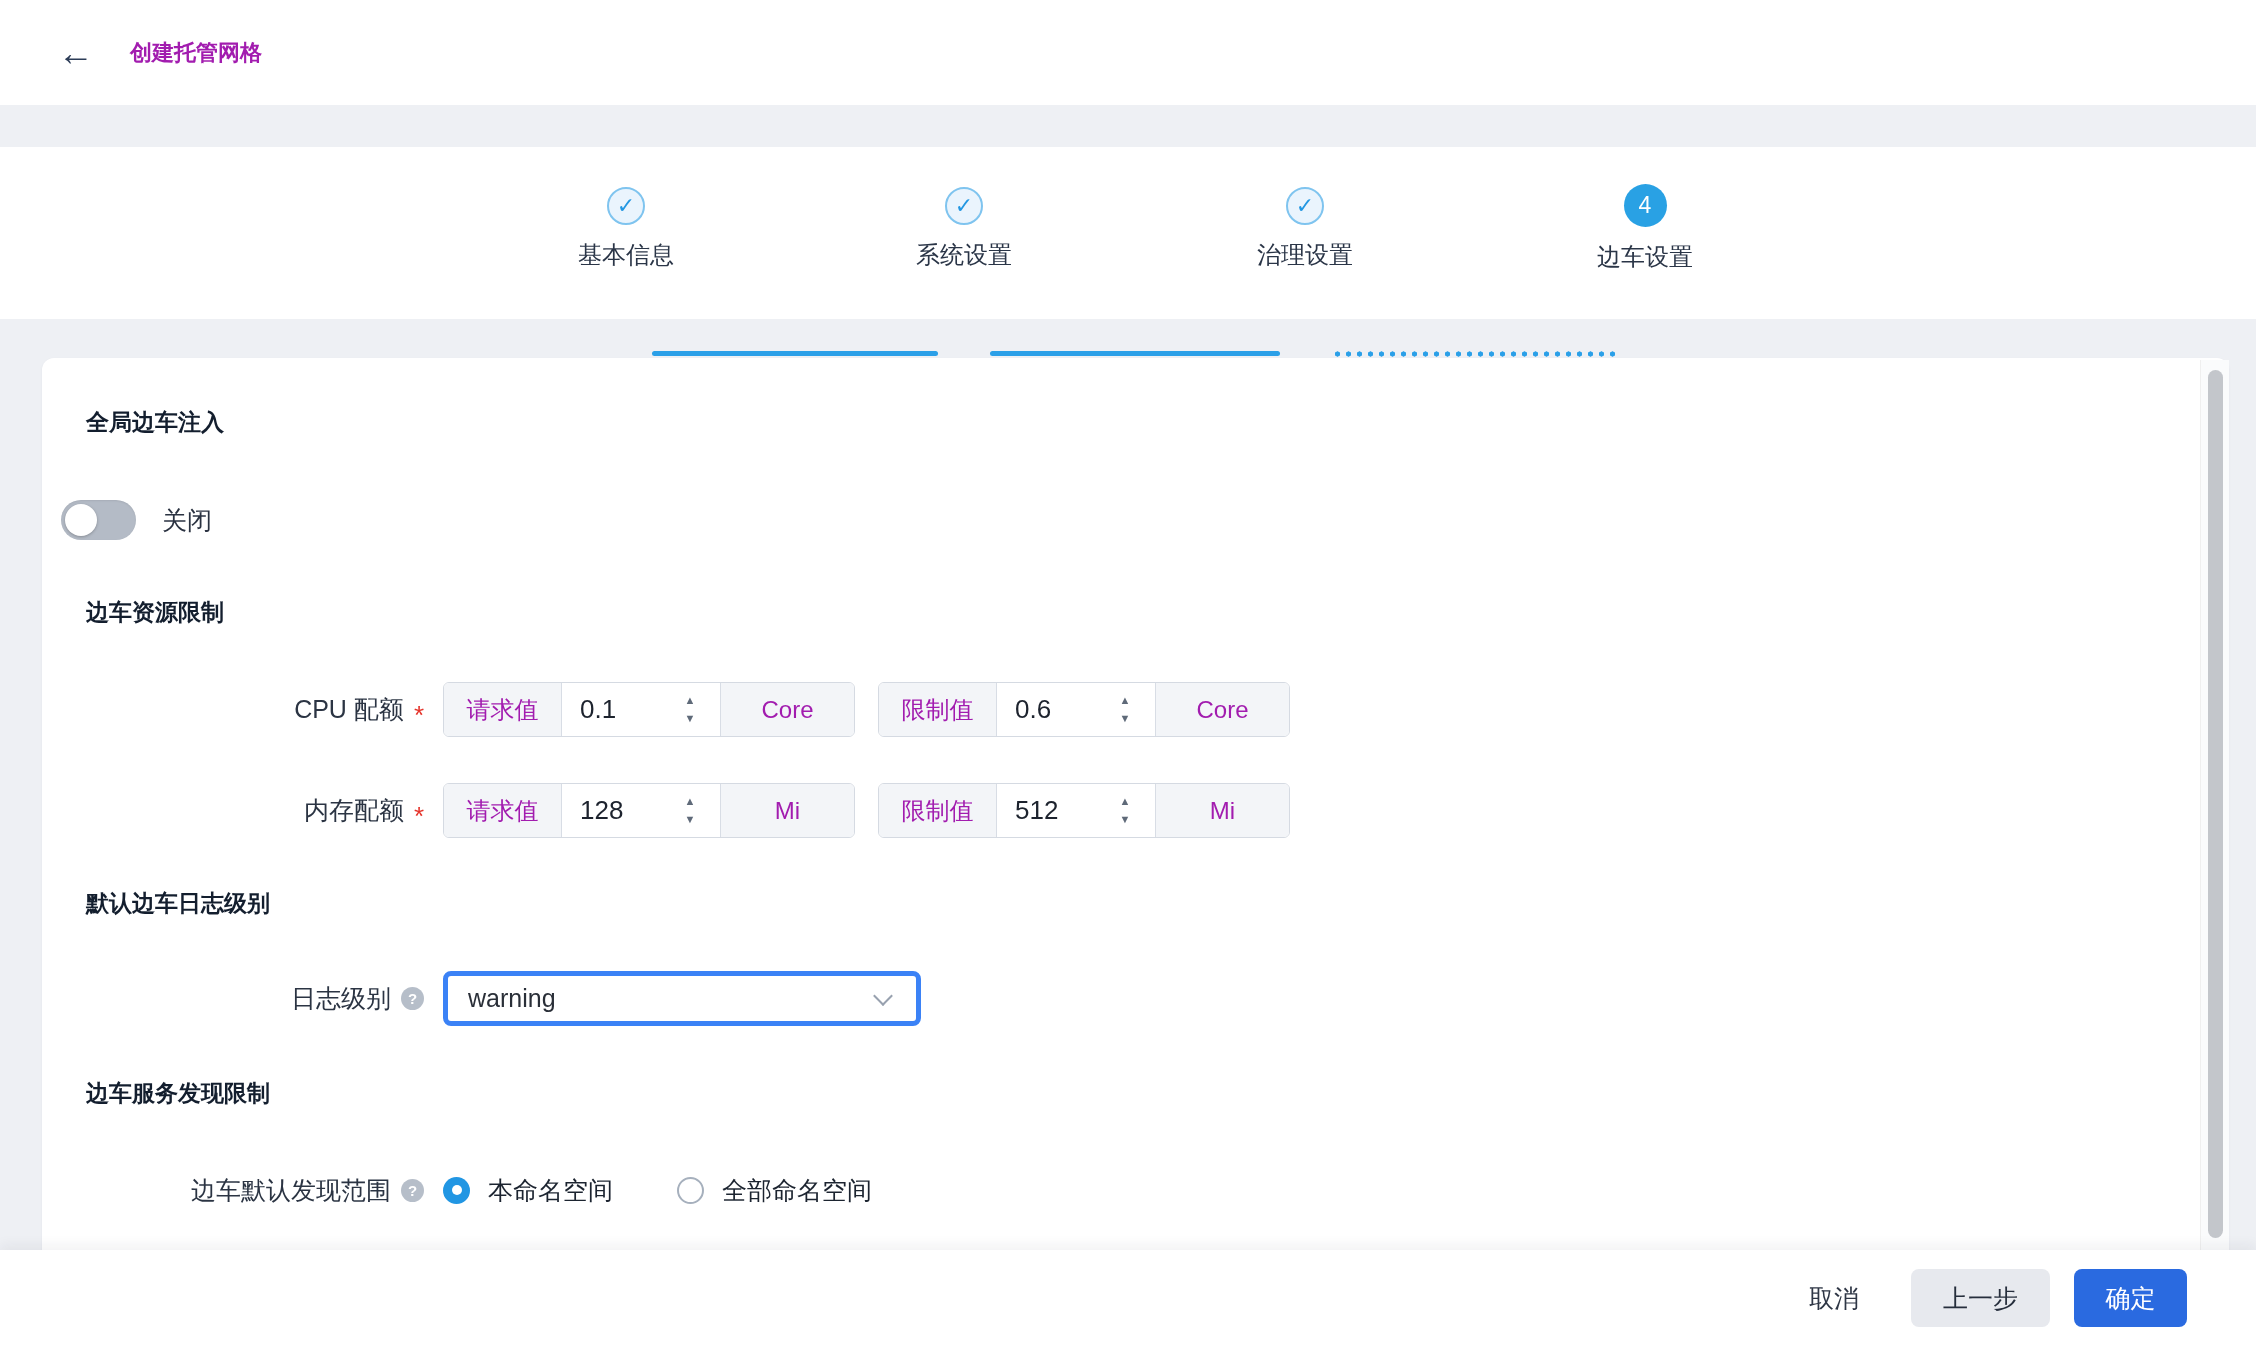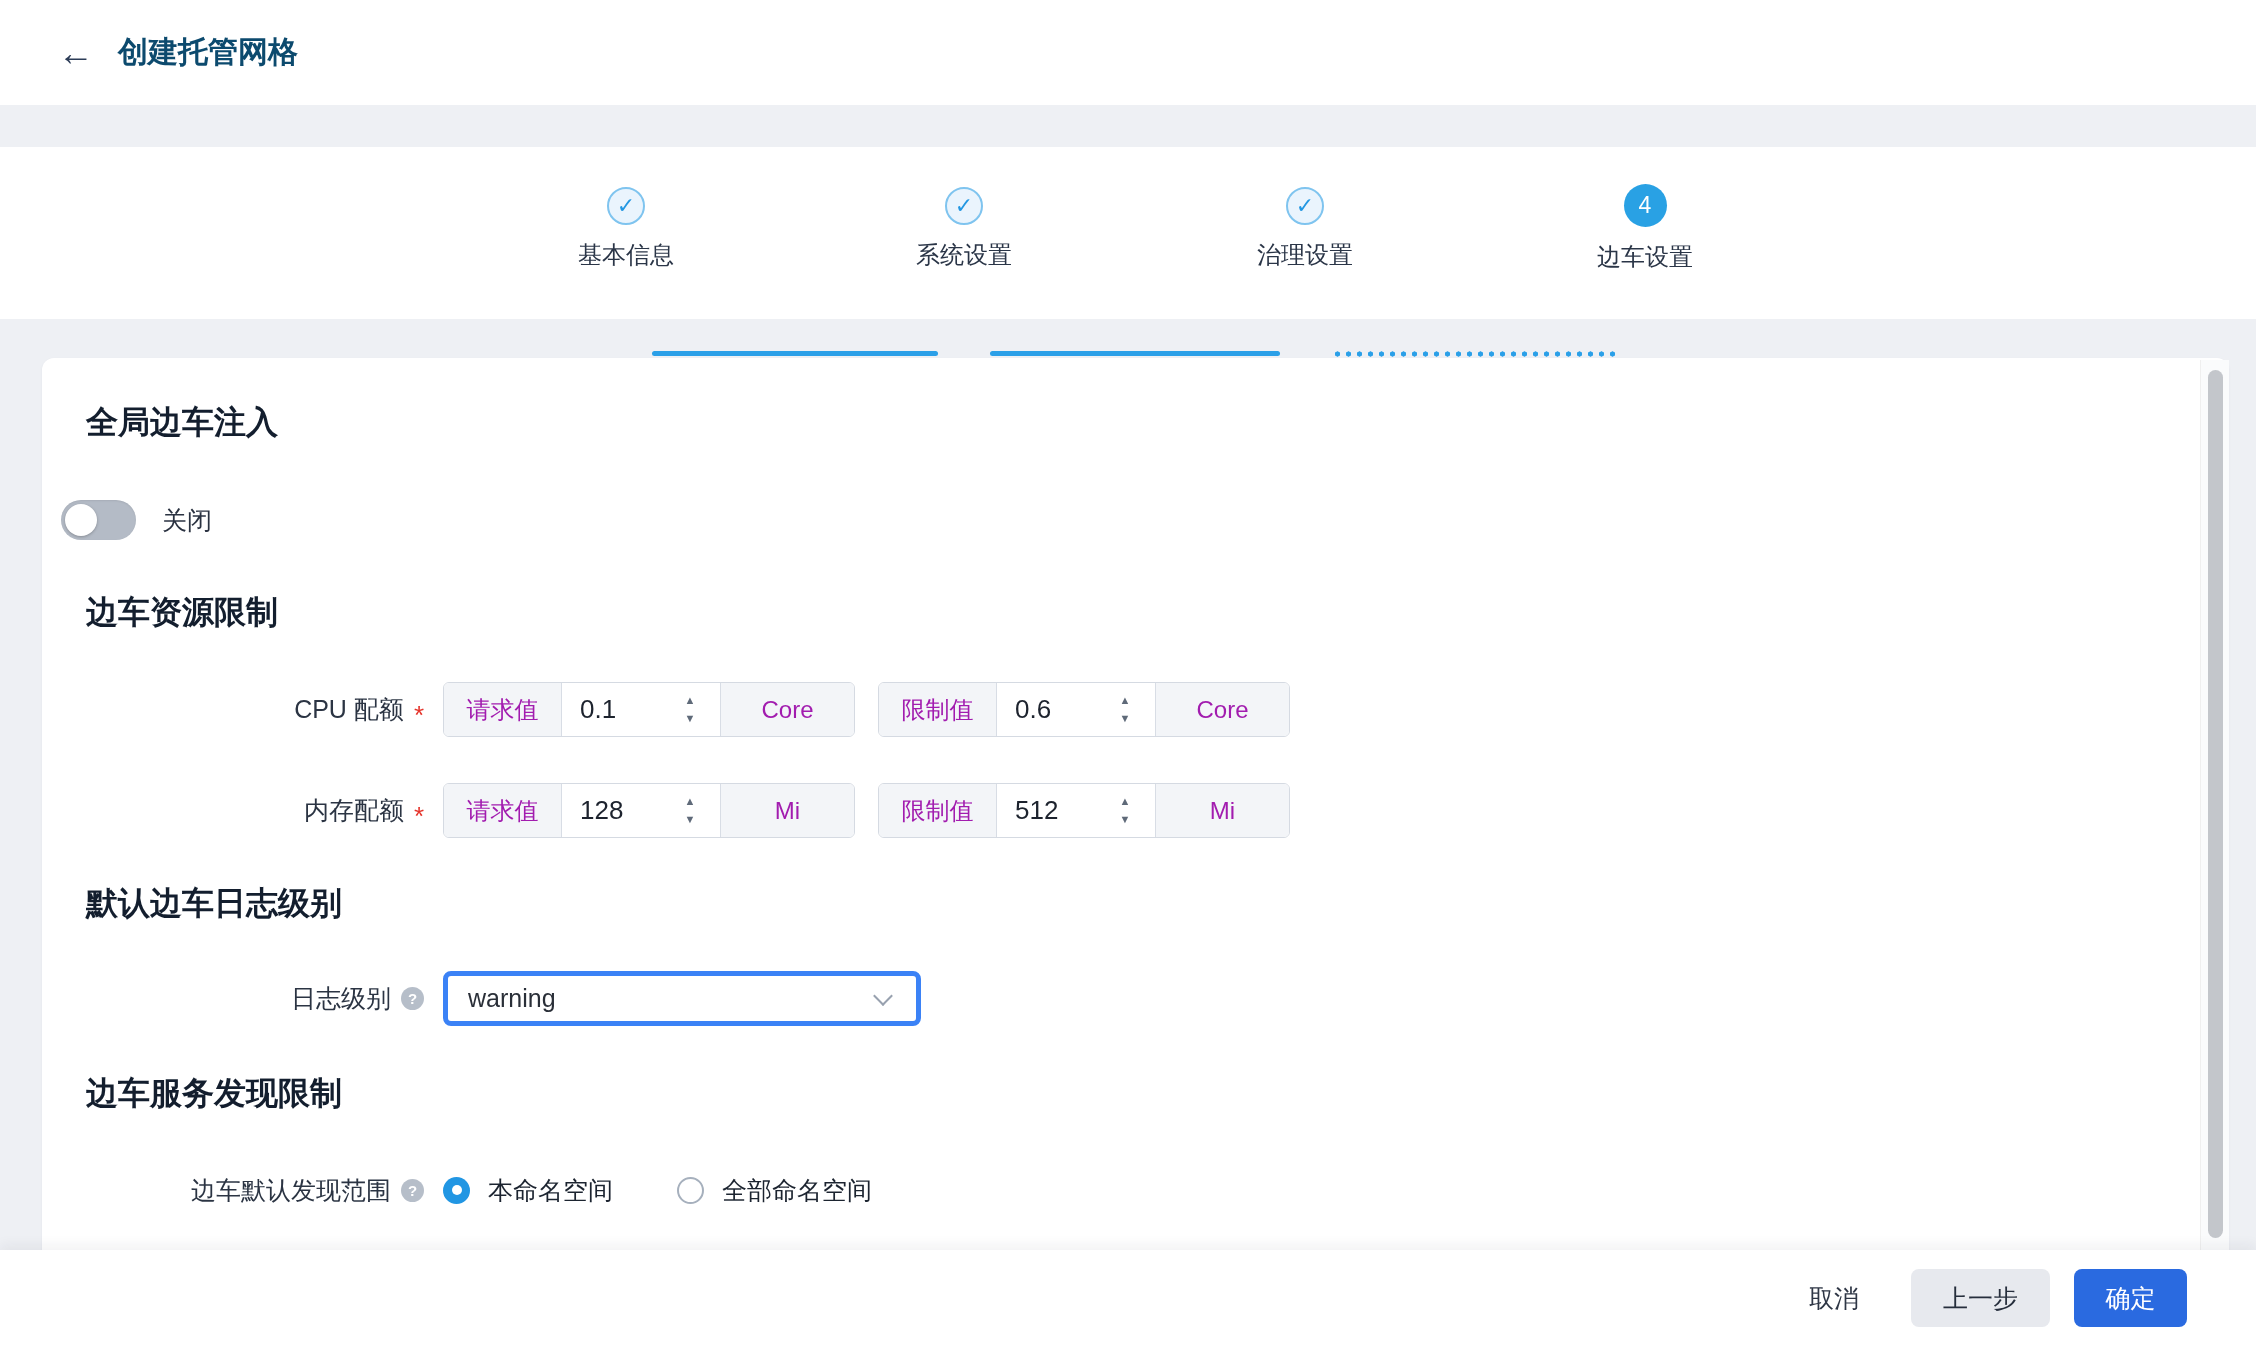--- a/index.html
+++ b/index.html
@@ -13,21 +13,21 @@
   
   .header {
     position:absolute; left:0; top:0; width:2256px; height:105px;
     background:#ffffff; display:flex; align-items:center;
   }
   .back-arrow {
     margin-left:58px; font-size:36px; font-weight:700; color:#2c3c57;
     cursor:pointer; line-height:1;
   }
   .page-title {
-    margin-left:24px; font-size:30px; font-weight:700; color:#0c4a6e;
+    margin-left:36px; font-size:22px; font-weight:700; color:#a21caf;
   }
   
   .stepper-band {
     position:absolute; left:0; top:147px; width:2256px; height:172px;
     background:#ffffff;
   }
   .step { position:absolute; top:40px; width:180px; text-align:center; }
   .step-1 { left:536px; } .step-2 { left:874px; } .step-3 { left:1215px; } .step-4 { left:1555px; }
   .step-circle {
     width:38px; height:38px; border-radius:50%; margin:0 auto;
@@ -50,21 +50,21 @@
     background-image:radial-gradient(circle, #2ba0e8 2.4px, transparent 2.8px);
     background-size:11px 6px; background-repeat:repeat-x;
   }
   
   .panel {
     position:absolute; left:42px; top:358px; width:2187px; height:988px;
     background:#ffffff; border-radius:12px 12px 0 0;
     box-shadow:0 1px 3px rgba(20,30,50,.05);
   }
   .section-heading {
-    position:absolute; left:44px; font-size:32px; font-weight:700;
+    position:absolute; left:44px; font-size:23px; font-weight:700;
     color:#131e2e; line-height:36px;
   }
   .h-global    { top:46px; }
   .h-resource  { top:236px; }
   .h-loglevel  { top:527px; }
   .h-discovery { top:717px; }
   .form-row { position:absolute; left:0; display:flex; align-items:center; }
   .row-status { top:134px; height:56px; }
   .row-cpu    { top:324px; height:55px; }
   .row-mem    { top:425px; height:55px; }

